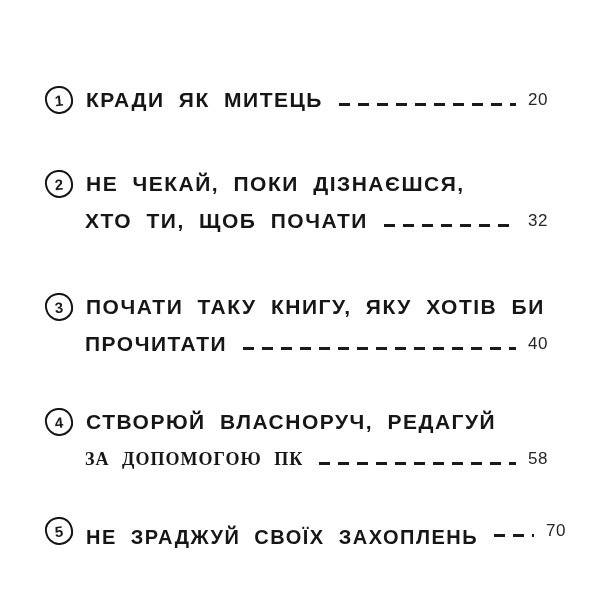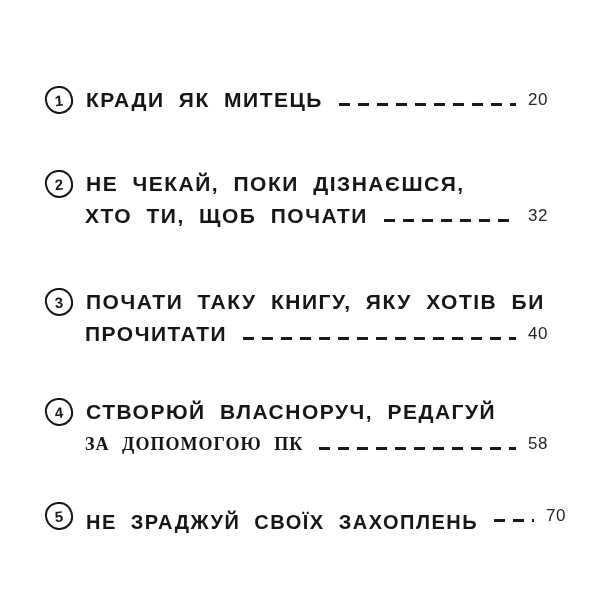--- a/index.html
+++ b/index.html
@@ -18,21 +18,21 @@
   }
   .toc { padding: 84px 52px 0 45px; }
 
   .entry { }
   .entry-1 { margin-bottom: 52px; }
   .entry-2 { margin-bottom: 54px; }
   .entry-3 { margin-bottom: 46px; }
   .entry-4 { margin-bottom: 40px; }
 
   .line { display: flex; align-items: center; height: 32px; }
-  .line + .line { }
+  .line + .line { margin-top: 5px; }
   .cont { padding-left: 40px; }
 
   .badge {
     flex: none;
     width: 28px; height: 28px;
     border: 2.5px solid #161616;
     border-radius: 50% 46% 52% 50% / 46% 54% 46% 56%;
     display: flex; align-items: center; justify-content: center;
     font-weight: 700; font-size: 15px;
     margin-right: 13px;

